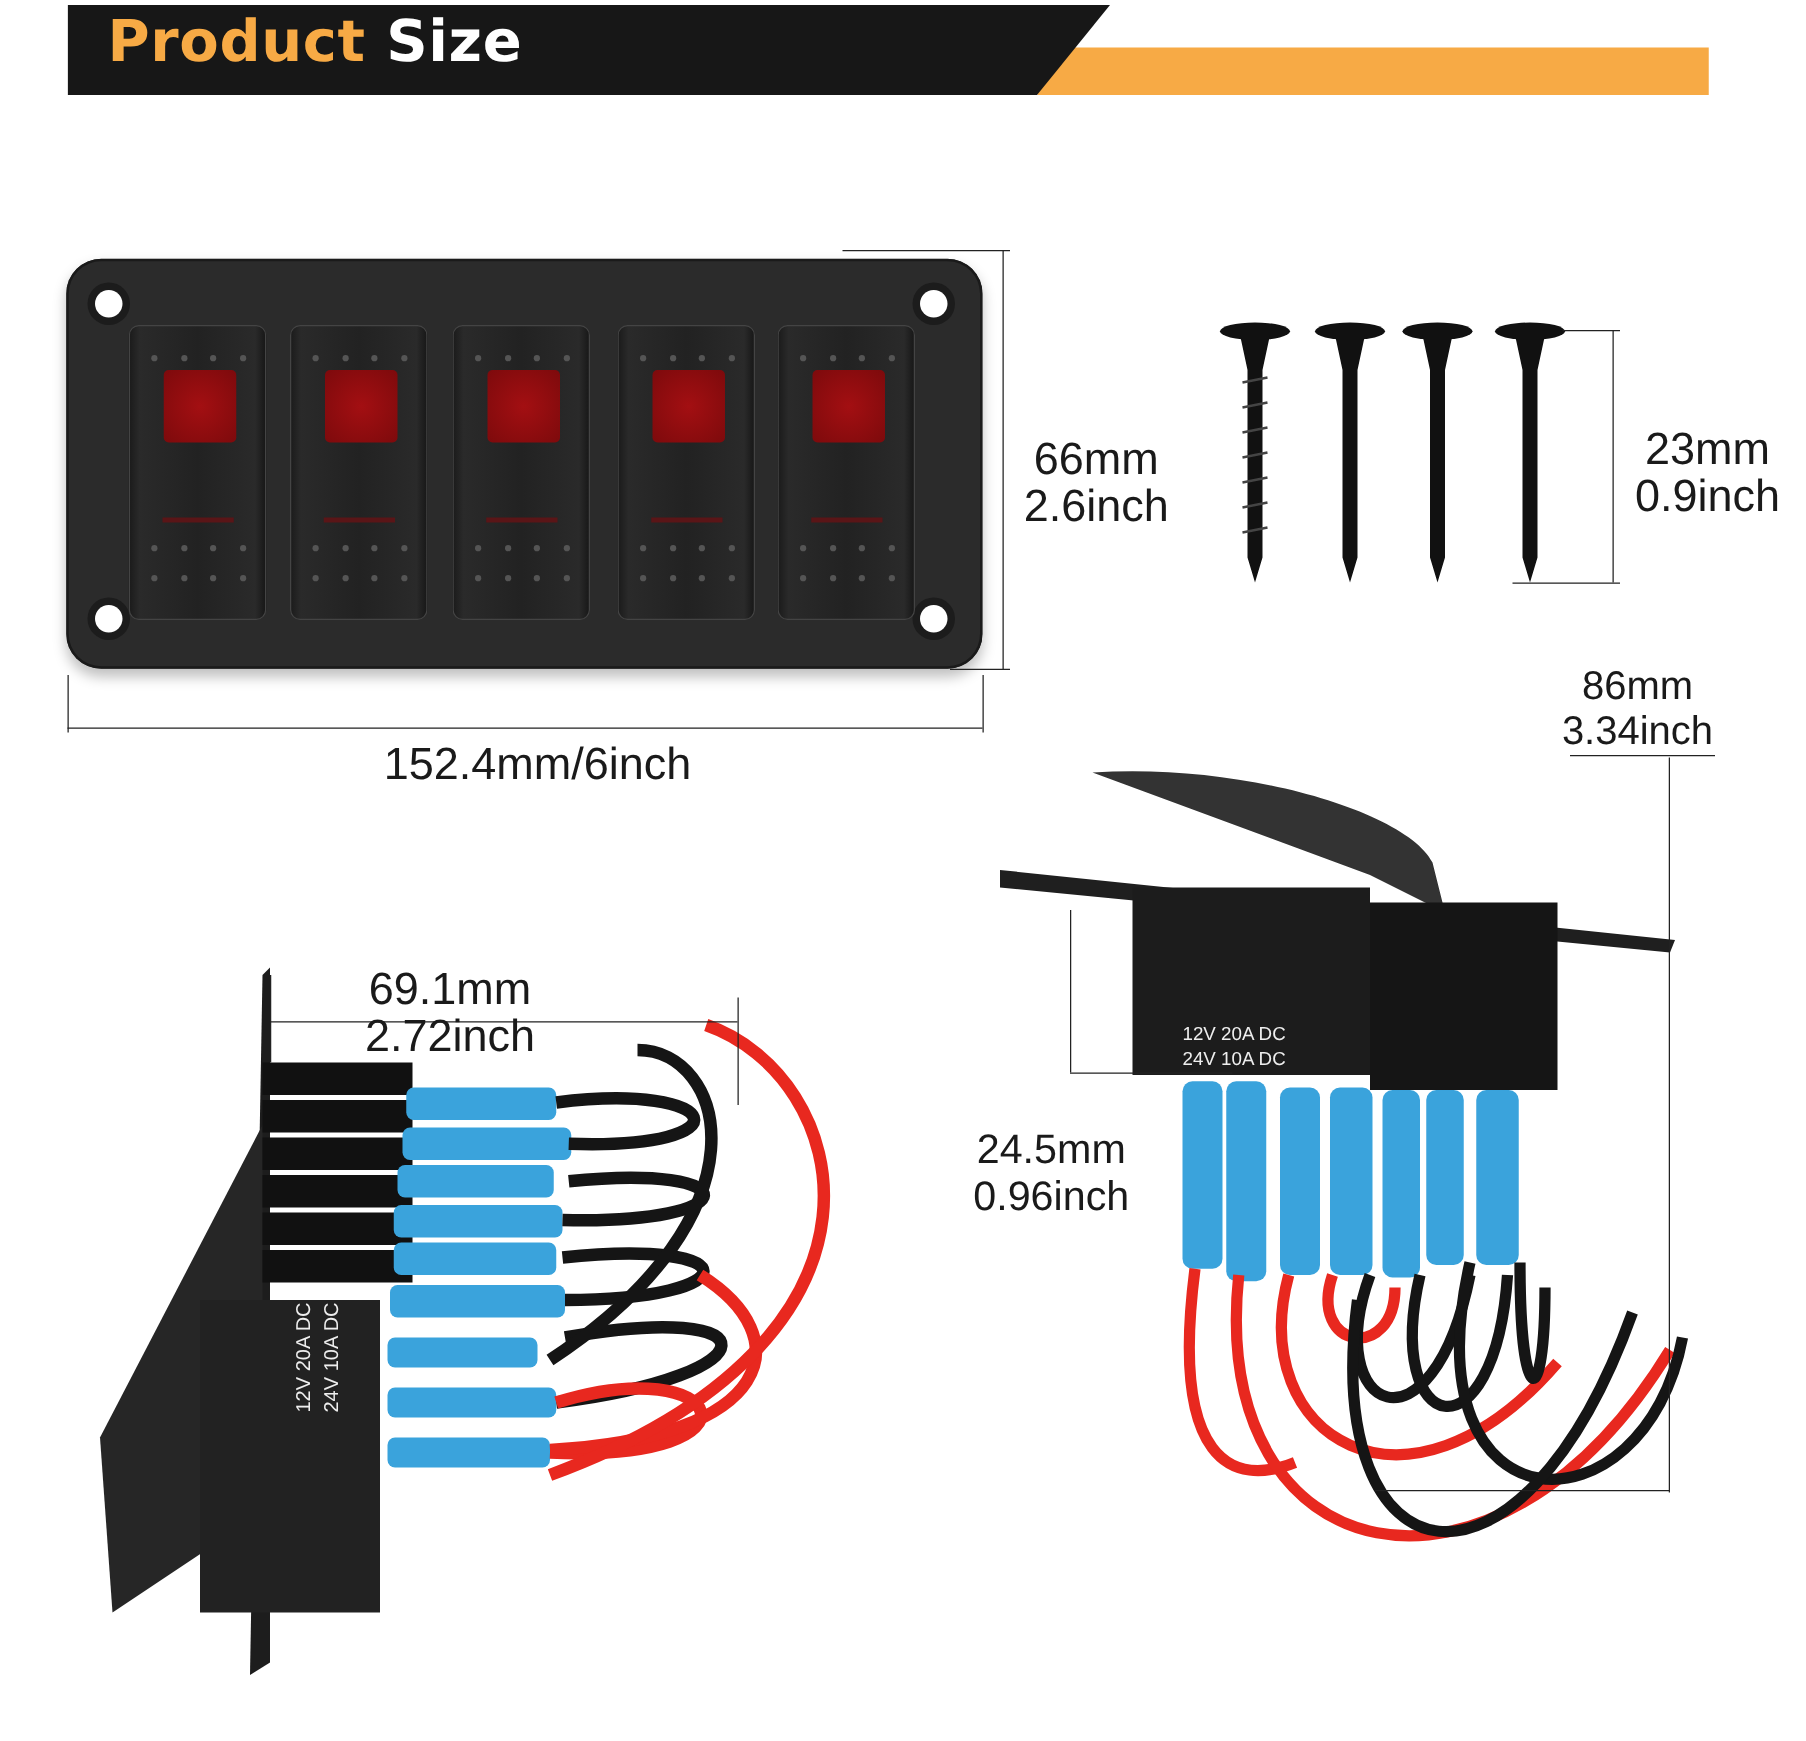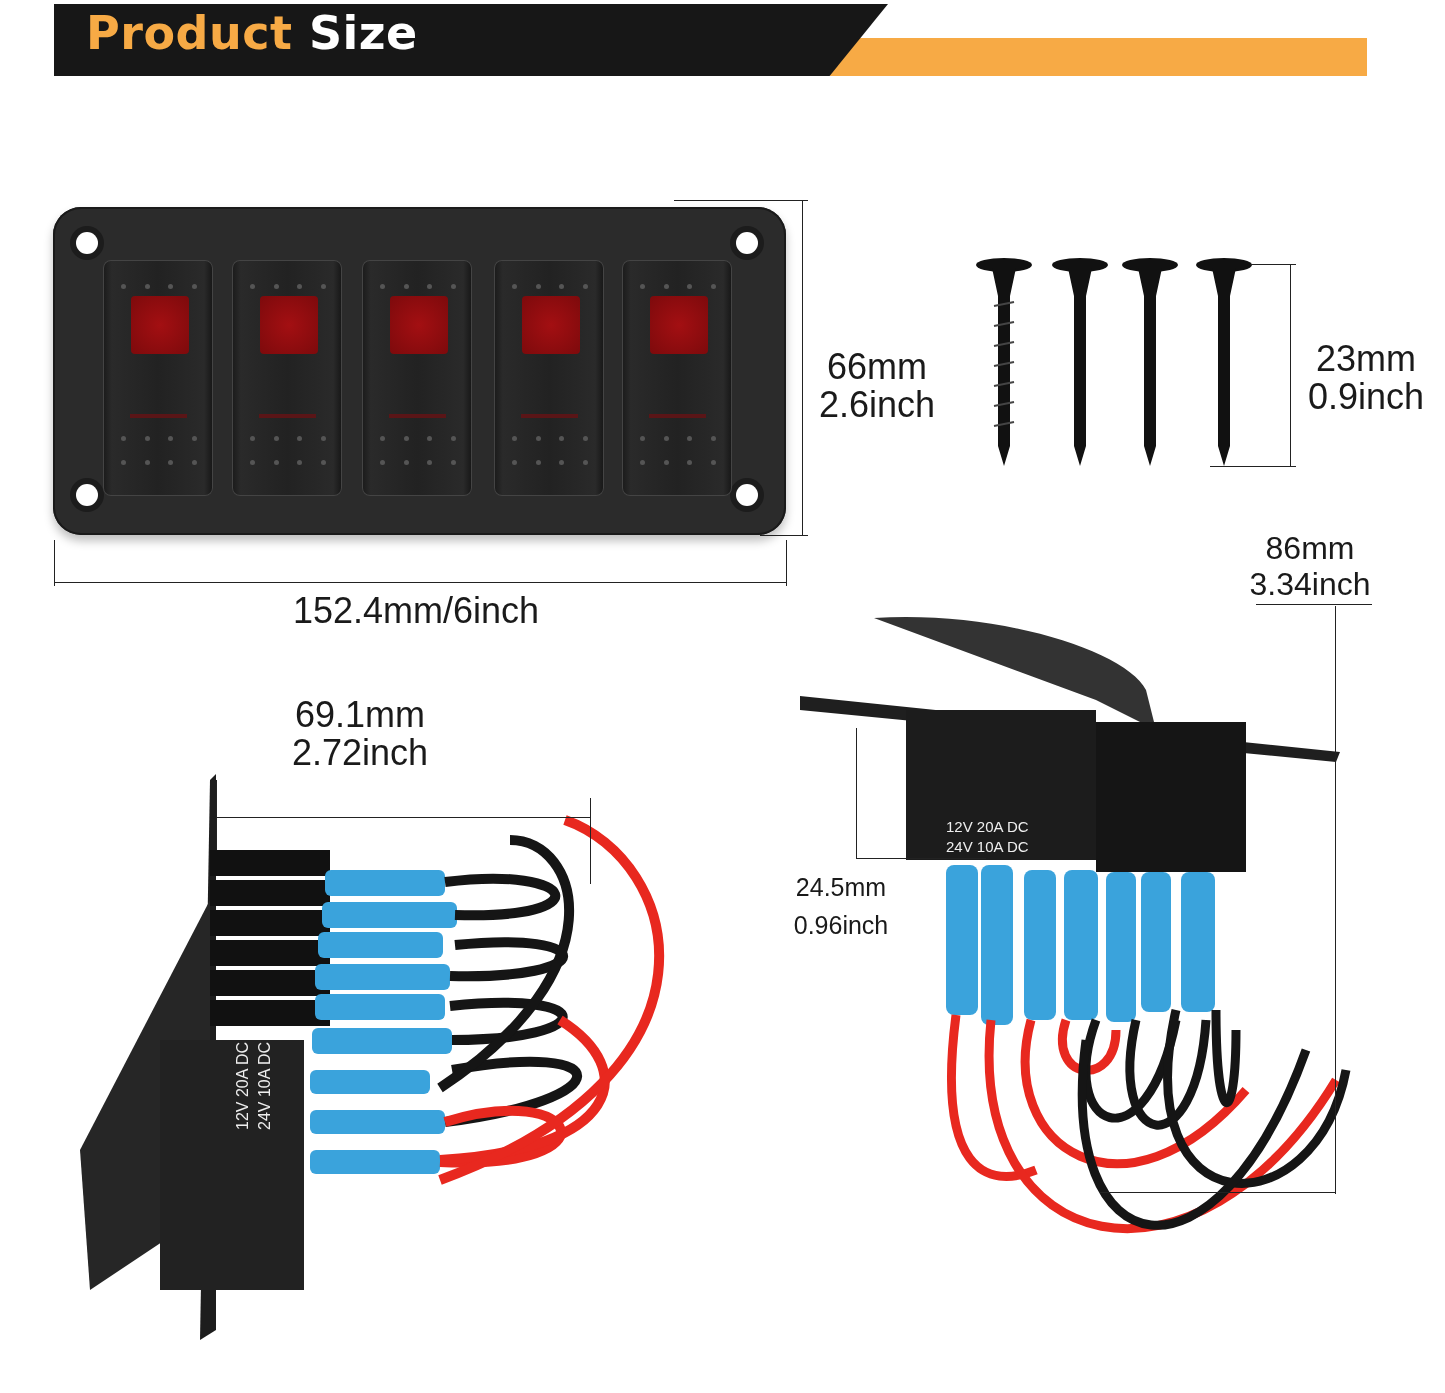--- a/index.html
+++ b/index.html
@@ -161,21 +161,21 @@
 <div class="abs line" style="left:802px;top:200px;width:1px;height:336px"></div>
 <div class="abs line" style="left:760px;top:535px;width:48px;height:1px"></div>
 <div class="abs dim" style="left:812px;top:348px;width:130px">
   <div>66mm</div>
   <div>2.6inch</div>
 </div>
 
 <div class="abs line" style="left:54px;top:540px;width:1px;height:46px"></div>
 <div class="abs line" style="left:786px;top:540px;width:1px;height:46px"></div>
 <div class="abs line" style="left:54px;top:582px;width:732px;height:1px"></div>
-<div class="abs dim" style="left:216px;top:592px;width:400px">152.4mm/6inch</div>
+<div class="abs dim" style="left:230px;top:592px;width:400px">152.4mm/6inch</div>
 
 <svg class="abs" style="left:970px;top:256px" width="290" height="214">
   <g fill="#111">
     <g transform="translate(0,0)">
         <ellipse cx="34" cy="9" rx="28" ry="7"></ellipse>
         <path d="M22 12 L46 12 L40 40 L40 190 L34 210 L28 190 L28 40 Z"></path>
       </g>
     <g transform="translate(76,0)">
         <ellipse cx="34" cy="9" rx="28" ry="7"></ellipse>
         <path d="M22 12 L46 12 L40 40 L40 190 L34 210 L28 190 L28 40 Z"></path>
@@ -242,21 +242,21 @@
       <path d="M380 390 C560 380, 580 300, 500 250"></path>
       <path d="M505 50 C620 90, 680 300, 380 410"></path>
   </g>
   <text x="0" y="0" fill="#eee" font-family="Liberation Sans, sans-serif" font-size="16" transform="translate(188,360) rotate(-90)">
     <tspan x="0" dy="0">12V 20A DC</tspan><tspan x="0" dy="22">24V 10A DC</tspan>
   </text>
 </svg>
 <div class="abs line" style="left:216px;top:780px;width:1px;height:70px"></div>
 <div class="abs line" style="left:590px;top:798px;width:1px;height:86px"></div>
 <div class="abs line" style="left:216px;top:817px;width:374px;height:1px"></div>
-<div class="abs dim" style="left:280px;top:696px;width:160px">
+<div class="abs dim" style="left:280px;top:772px;width:160px">
   <div>69.1mm</div>
   <div>2.72inch</div>
 </div>
 
 <svg class="abs" style="left:796px;top:610px" width="600" height="720">
   <path d="M78 8 C200 0, 330 40, 350 80 L360 120 L300 90 Z" fill="#333"></path>
   <polygon points="4,86 544,142 540,152 4,100" fill="#1f1f1f"></polygon>
   <rect x="110" y="100" width="190" height="150" fill="#1c1c1c"></rect>
   <rect x="300" y="112" width="150" height="150" fill="#151515"></rect>
   <g fill="#3aa3dc">
@@ -287,16 +287,16 @@
 <div class="abs line" style="left:1256px;top:604px;width:116px;height:1px"></div>
 <div class="abs line" style="left:1335px;top:606px;width:1px;height:588px"></div>
 <div class="abs line" style="left:1100px;top:1192px;width:236px;height:1px"></div>
 <div class="abs dim" style="left:1240px;top:530px;width:140px;font-size:32px;line-height:36px">
   <div>86mm</div>
   <div>3.34inch</div>
 </div>
 
 <div class="abs line" style="left:856px;top:728px;width:1px;height:130px"></div>
 <div class="abs line" style="left:856px;top:858px;width:130px;height:1px"></div>
-<div class="abs dim" style="left:768px;top:868px;width:146px;font-size:25px">
+<div class="abs dim" style="left:768px;top:900px;width:146px;font-size:33px">
   <div>24.5mm</div>
   <div>0.96inch</div>
 </div>
 
 </body></html>

